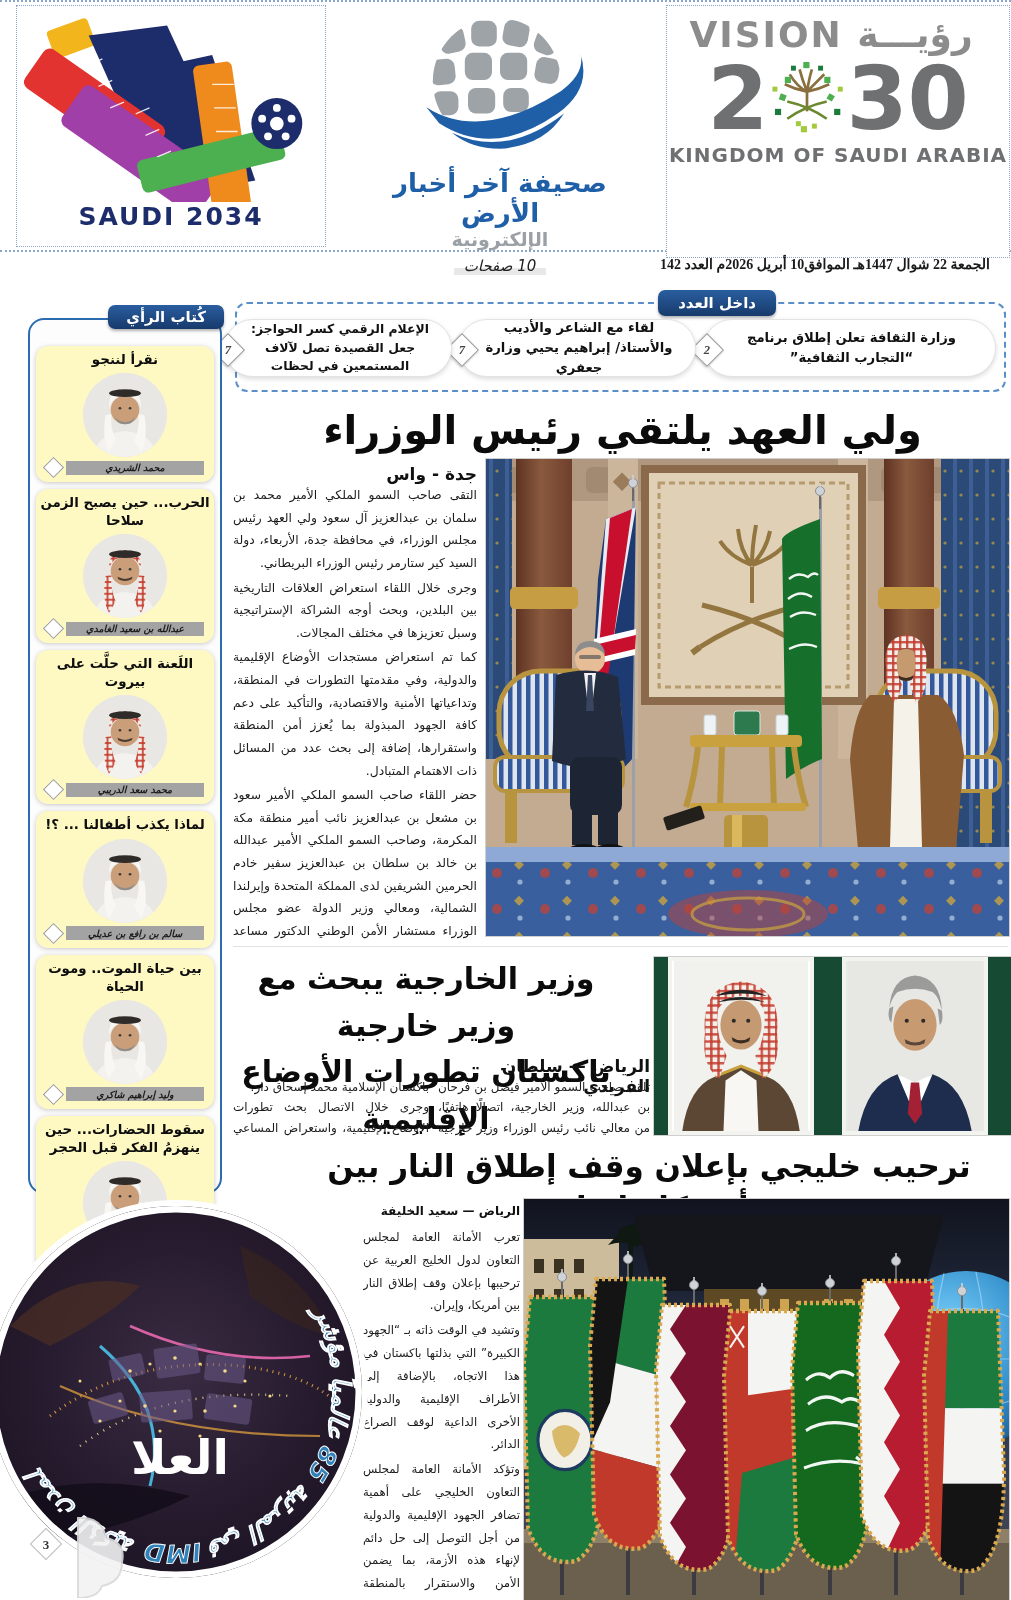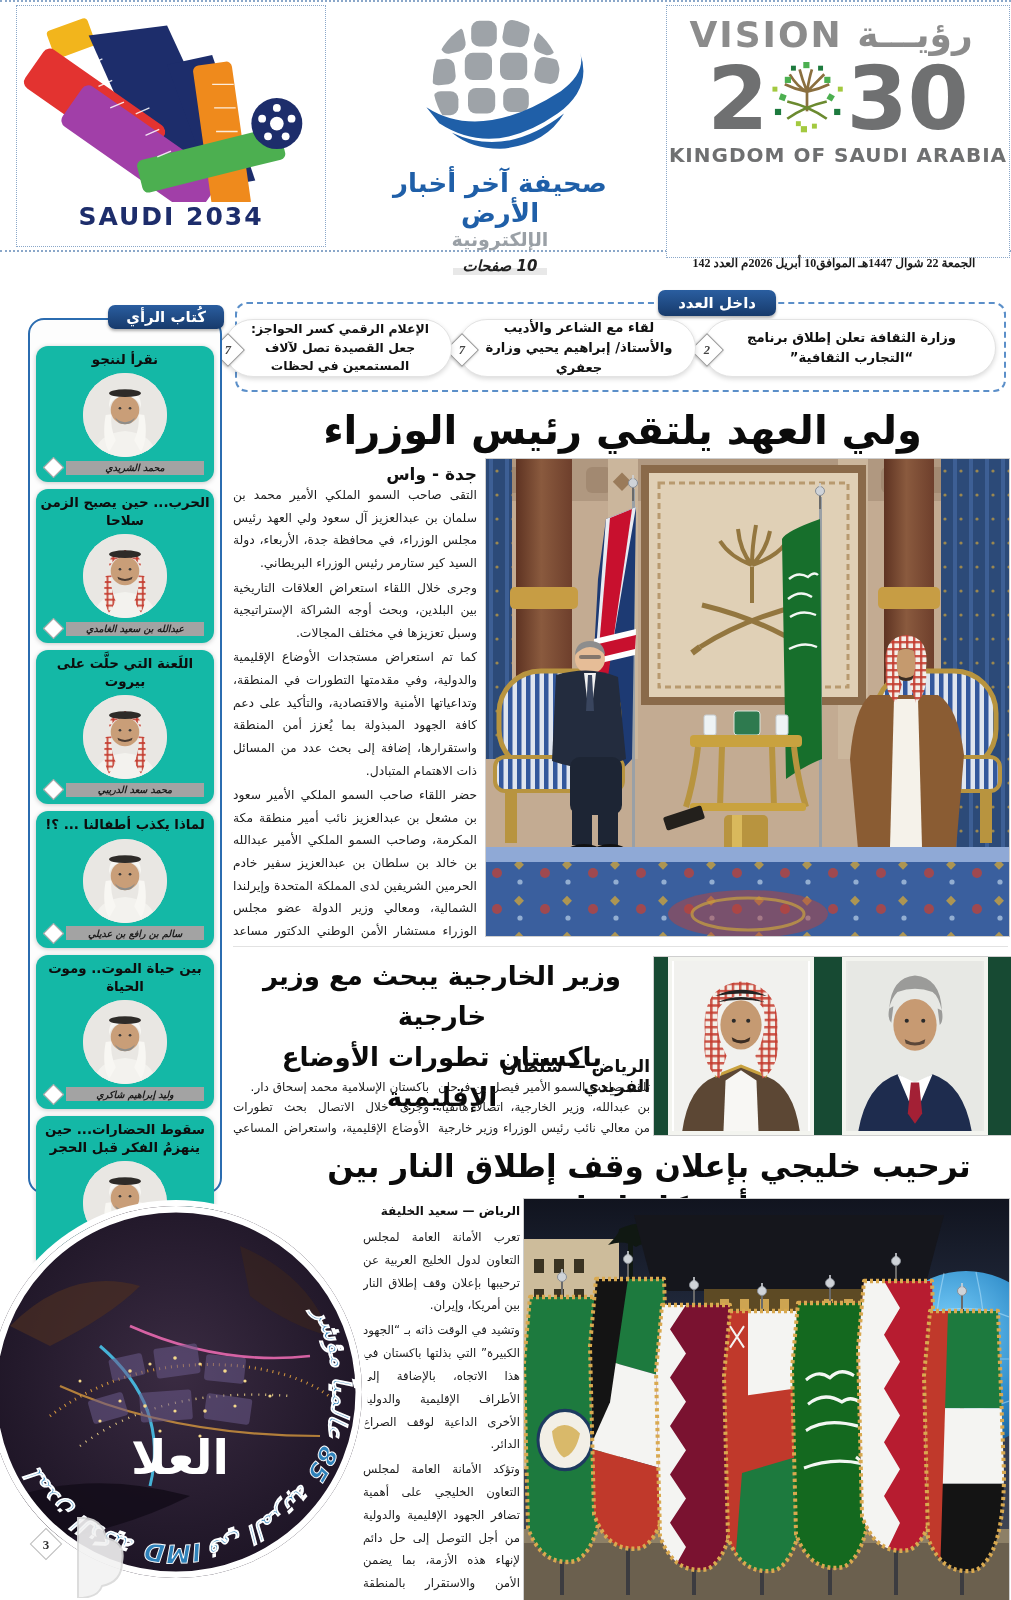--- a/index.html
+++ b/index.html
@@ -6,43 +6,43 @@
   #page{position:relative;width:1011px;height:1600px;background:#fff;overflow:hidden;
         font-family:"DejaVu Sans","Liberation Sans",sans-serif;}
   .abs{position:absolute;}
   .rtl{direction:rtl;unicode-bidi:embed;}
   .dotline{border-top:2px dotted #8aa7c9;}
   
   .m-box{border:1.6px dotted #8aa7c9;background:#fff;}
   .saudi2034-label{font-weight:900;color:#1d2d6b;letter-spacing:2px;font-size:25px;text-align:center;}
   .paper-name{color:#1f5fa8;font-weight:900;font-size:26px;text-align:center;}
   .paper-sub{color:#9aa0a6;font-weight:700;font-size:19px;text-align:center;letter-spacing:1px;}
-  .pages-note{font-style:italic;font-weight:700;font-size:15px;color:#222;text-align:left;
+  .pages-note{font-style:italic;font-weight:400;font-size:15px;color:#222;text-align:left;
               background:linear-gradient(#fff 60%,#e8e8e8 60%);padding:0 10px;display:inline-block;}
   .v-row1{color:#8c8c8c;font-size:36px;font-weight:700;text-align:center;letter-spacing:2px;}
   .v-year{color:#6f7071;font-weight:900;font-size:88px;line-height:1;display:flex;align-items:center;justify-content:center;}
   .v-ar{color:#8c8c8c;font-size:25px;font-weight:700;text-align:center;}
   .v-en{color:#6f7071;font-size:20px;font-weight:700;text-align:center;letter-spacing:1px;}
-  .date-line{font-family:"Liberation Serif","DejaVu Serif",serif;font-weight:700;font-size:12px;color:#1a1a1a;text-align:center;}
+  .date-line{font-family:"Liberation Serif","DejaVu Serif",serif;font-weight:700;font-size:14px;color:#1a1a1a;text-align:left;}
   
   .ii-strip{border:2px dashed #5b8fc9;border-radius:12px;background:#fff;}
   .ii-badge{background:linear-gradient(#2a5ea0,#173a6b);color:#fff;font-weight:900;font-size:15px;
             padding:4px 20px;border-radius:7px;box-shadow:0 2px 3px rgba(0,0,0,.3);}
   .pill{background:#fff;border:1px solid #e3e3e3;border-radius:30px;box-shadow:0 2px 5px rgba(0,0,0,.15);
         display:flex;align-items:center;justify-content:center;text-align:center;
         font-weight:800;font-size:13.2px;line-height:1.5;color:#111;padding:4px 16px 4px 20px;}
   .diamond{position:absolute;width:22px;height:22px;background:#fff;border:1px solid #9a9a9a;
            transform:rotate(45deg);box-shadow:0 1px 3px rgba(0,0,0,.25);display:flex;align-items:center;justify-content:center;}
   .diamond i{transform:rotate(-45deg);font-style:italic;font-weight:700;font-size:12.5px;color:#444;
              font-family:"Liberation Serif",serif;}
   
   .sidebar{border:2.4px solid #2b6cb0;border-radius:16px;background:#fdfdfd;}
   .sb-badge{position:absolute;top:-15px;right:-4px;background:linear-gradient(#2a5ea0,#173a6b);color:#fff;
             font-weight:900;font-size:15px;padding:3px 18px;border-radius:7px;box-shadow:0 2px 3px rgba(0,0,0,.3);}
-  .writer-card{background:#14b8a6;border-radius:12px;box-shadow:0 1px 5px rgba(0,0,0,.22);
+  .writer-card{background:#fef9c3;border-radius:12px;box-shadow:0 1px 5px rgba(0,0,0,.22);
                margin:0 6px 7px 6px;padding:5px 4px 7px 4px;text-align:center;}
   .writer-title{font-weight:900;font-size:13.4px;color:#0d0d0d;line-height:1.35;direction:rtl;}
   .writer-photo{width:84px;height:84px;border-radius:50%;overflow:hidden;margin:4px auto 3px auto;background:#e8e6e1;}
   .writer-photo svg{width:100%;height:100%;display:block;}
   .writer-nameRow{display:flex;align-items:center;gap:5px;padding:0 6px;}
   .mini-d{width:13px;height:13px;background:#fff;border:1px solid #9a9a9a;transform:rotate(45deg);flex:0 0 auto;}
   .writer-name{flex:1;background:#a3a3a3;color:#1c1c1c;font-size:9.5px;font-style:italic;font-weight:700;
                padding:1.5px 6px;direction:rtl;white-space:nowrap;overflow:hidden;}
   
   .headline{font-weight:900;color:#0b0b0b;text-align:center;direction:rtl;line-height:1.35;}
@@ -462,21 +462,21 @@
           <rect y="403" width="523" height="74"></rect>
         </g>
       <rect y="403" width="523" height="74" fill="url(#cpt)"></rect>
       <ellipse cx="262" cy="455" rx="80" ry="24" fill="#b8433c" opacity=".5"></ellipse>
       <ellipse cx="262" cy="455" rx="56" ry="16" fill="none" stroke="#c9a23f" stroke-width="3" opacity=".7"></ellipse>
     </svg>
   </div>
 
   <div class="abs hr-light" style="left:233px;top:946px;width:775px;"></div>
 
-  <div class="abs headline" style="left:236px;top:956px;width:412px;font-size:26px;line-height:1.55;">
+  <div class="abs headline" style="left:220px;top:956px;width:412px;font-size:30px;line-height:1.55;">
     <div>وزير الخارجية يبحث مع وزير خارجية</div>
     <div>باكستان تطورات الأوضاع الإقليمية</div>
   </div>
   <div class="abs byline" style="left:438px;top:1056px;width:212px;">الرياض — سلطان الفريدي</div>
   <div class="abs bodytext" style="left:438px;top:1077px;width:212px;height:62px;overflow:hidden;font-size:12px;line-height:1.7;">
     <p>تلقى صاحب السمو الأمير فيصل بن فرحان بن عبدالله، وزير الخارجية، اتصالًا هاتفيًا، من معالي نائب رئيس الوزراء وزير خارجية جمهورية</p>
   </div>
   <div class="abs bodytext" style="left:233px;top:1077px;width:196px;height:62px;overflow:hidden;font-size:12px;line-height:1.7;">
     <p style="margin-bottom:0;">باكستان الإسلامية محمد إسحاق دار.</p>
     <p>وجرى خلال الاتصال بحث تطورات الأوضاع الإقليمية، واستعراض المساعي الرامية لعودة الأمن والاستقرار في المنطقة.</p>

